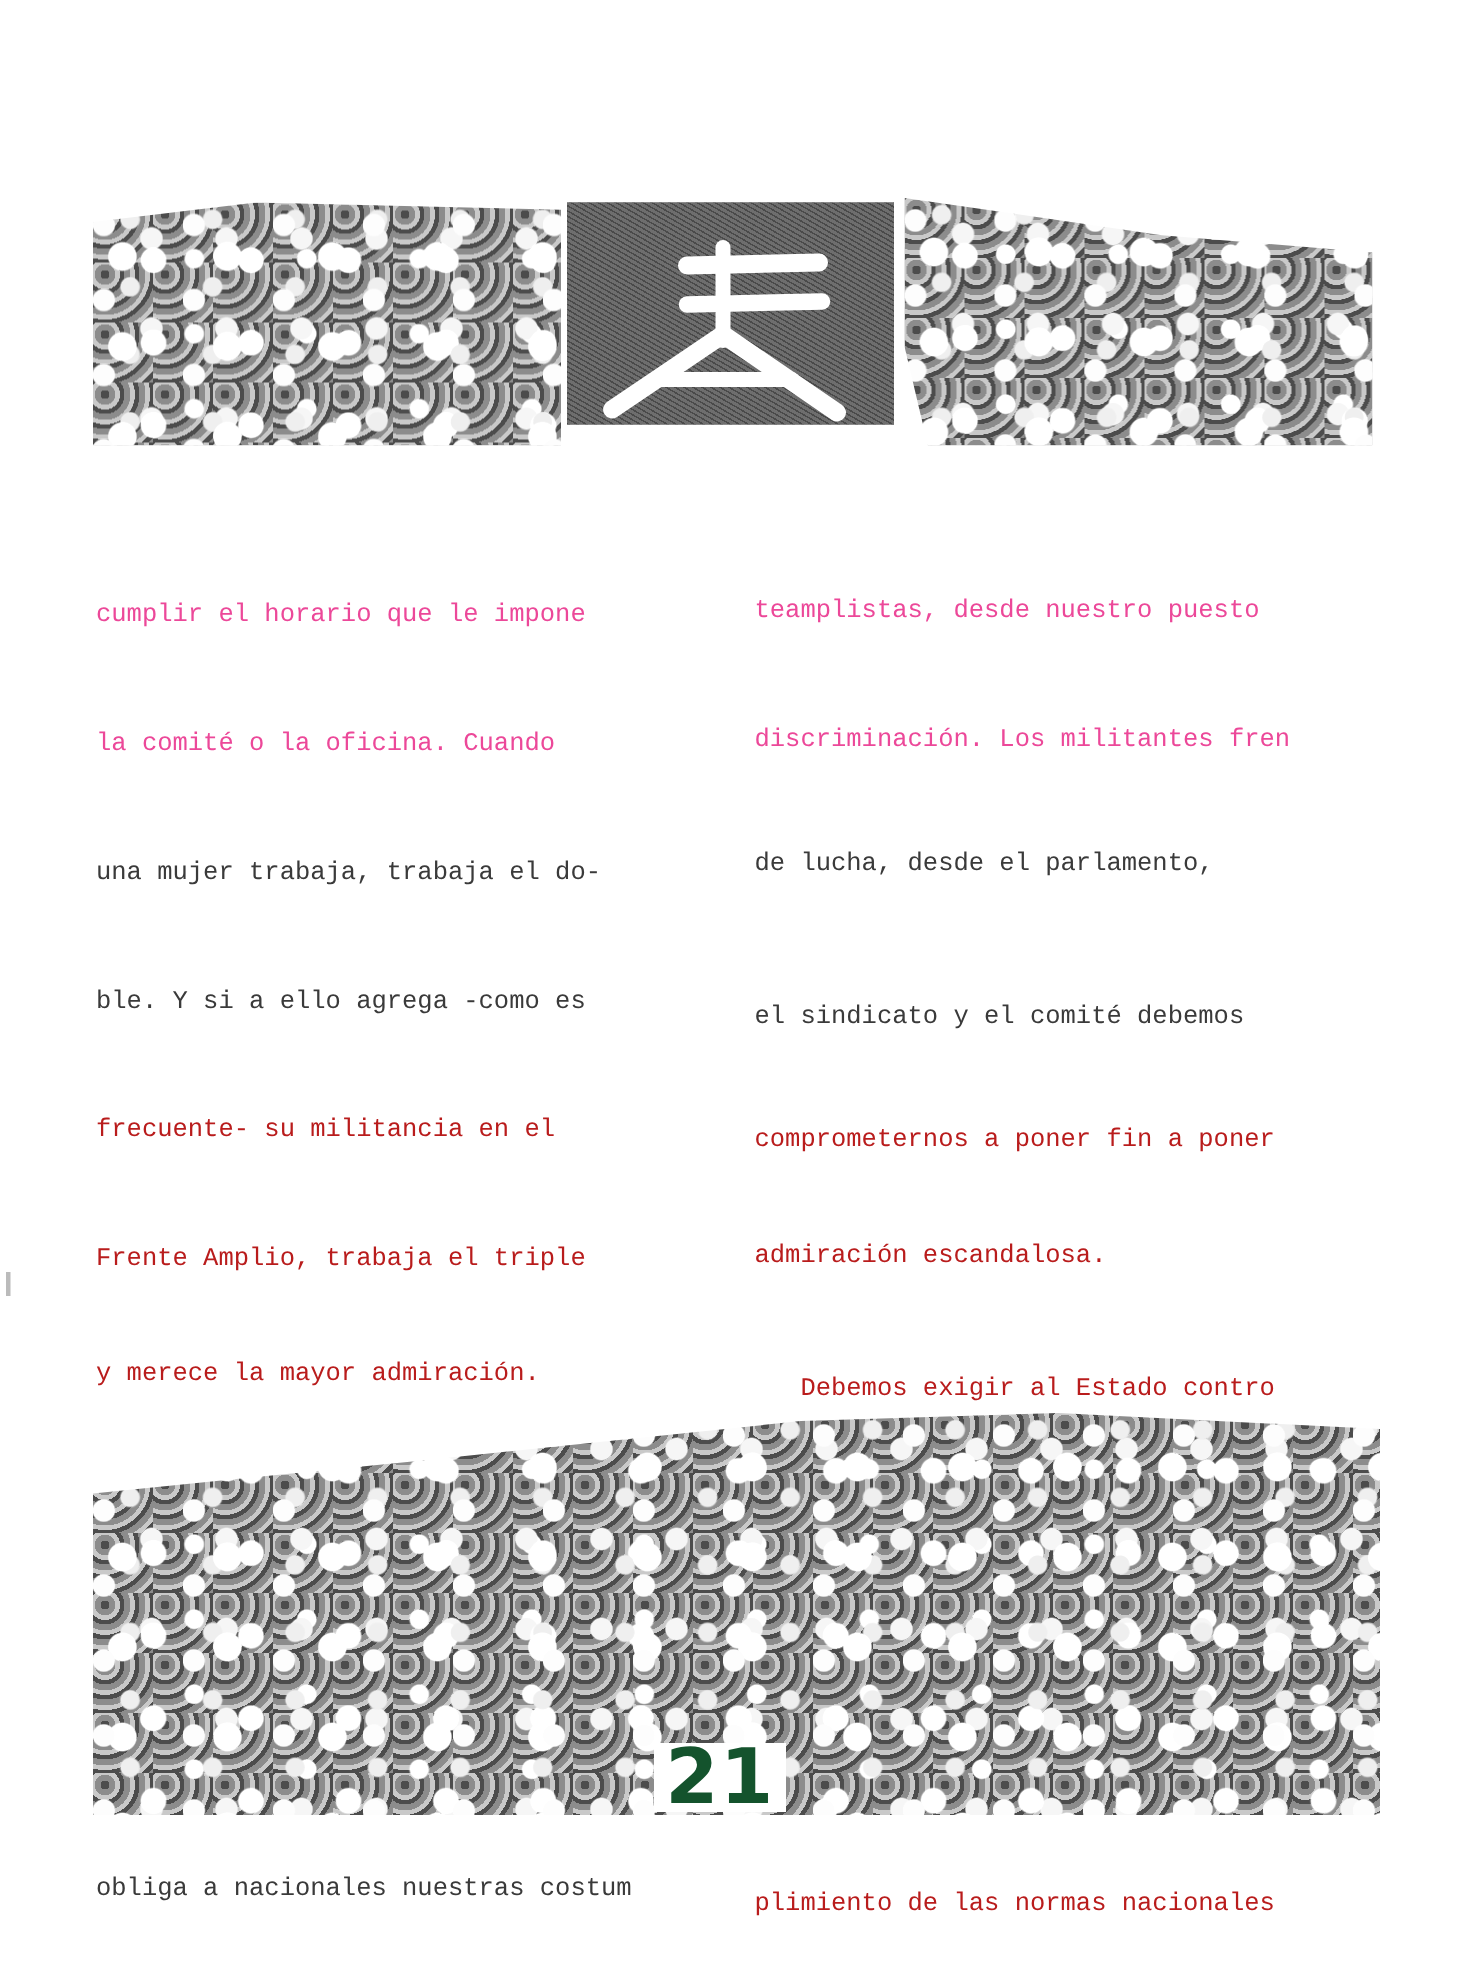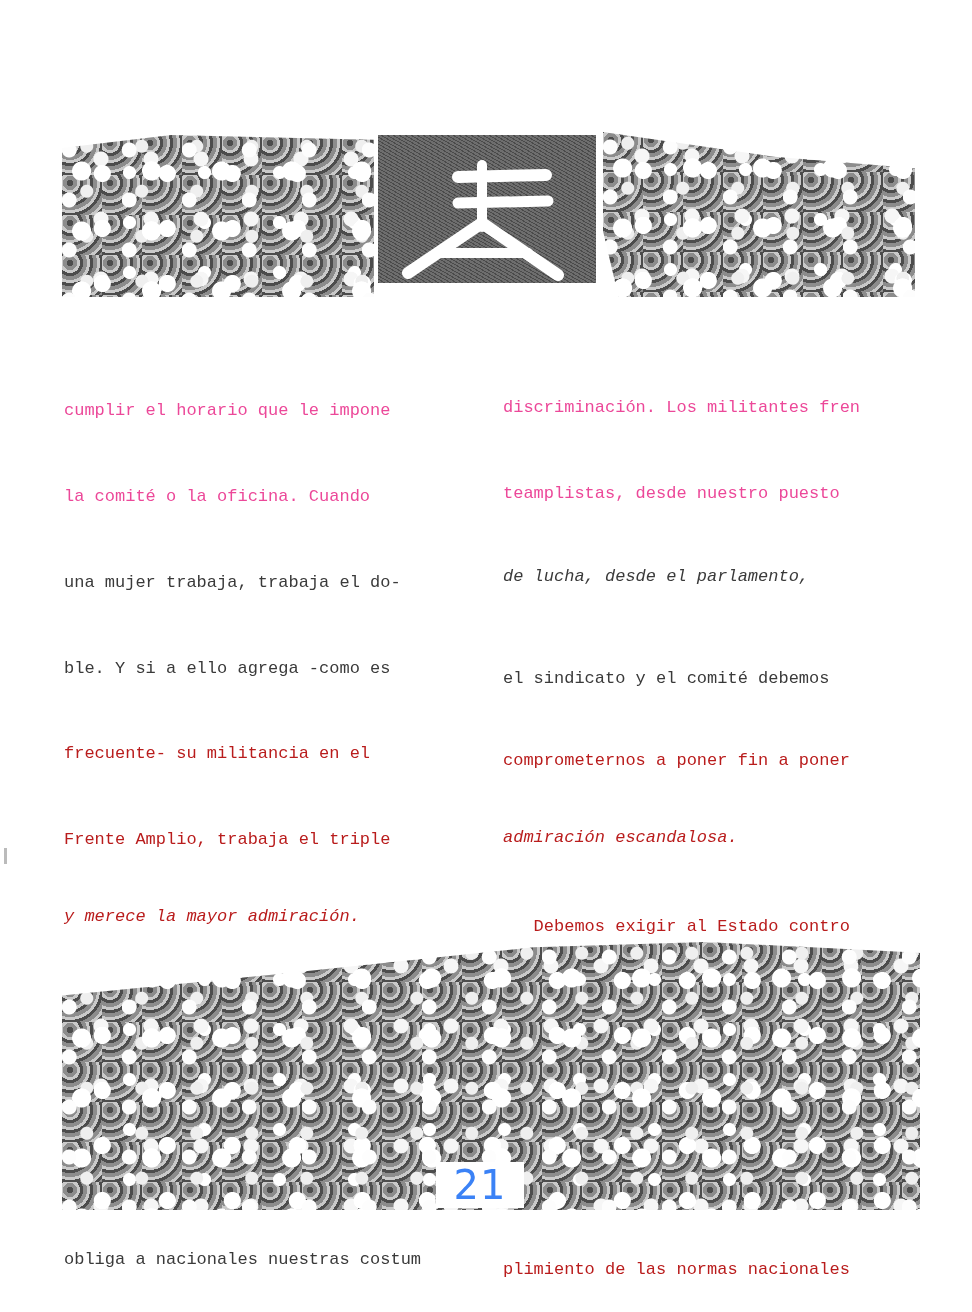--- a/index.html
+++ b/index.html
@@ -52,37 +52,37 @@
     #photo-bottom {
       left: 62px; top: 942px; width: 858px; height: 268px;
       clip-path: polygon(0 20%, 25% 12%, 55% 2%, 75% 0, 100% 4%, 100% 100%, 0 100%);
     }
     #page-number {
       position: absolute;
       left: 436px; top: 1162px; width: 88px; height: 46px;
       background: #ffffff;
       display: flex; align-items: center; justify-content: center;
       font-family: "DejaVu Sans", sans-serif;
-      font-weight: normal;
-      font-size: 40px;
+      font-weight: bold;
+      font-size: 51px;
       letter-spacing: 1px;
-      color: #3b82f6;
+      color: #14532d;
       line-height: 1;
     }
     .col {
       position: absolute;
       font-size: 17px;
       line-height: 28.6px;
       width: 412px;
       white-space: pre;
     }
     #col-left { left: 64px; top: 340px; }
     #col-right { left: 503px; top: 337px; }
     .line { display: block; height: 28.6px; }
-    .line.tight { margin-top: -9px; font-style: italic; }
+    .line.tight { margin-top: -9px; }
     .faint { color: #b91c1c; }
     .dark { color: #ec4899; }
     #scan-mark {
       position: absolute; left: 4px; top: 848px; width: 3px; height: 16px;
       background: #bbb;
     }
   </style>
 </head>
 <body>
 
@@ -122,22 +122,22 @@
   
   
   
   
   
   
   
 </div>
 
 <div class="col" id="col-right">
+  <span class="line dark">teamplistas, desde nuestro puesto</span>
   <span class="line dark">discriminación. Los militantes fren</span>
-  <span class="line dark">teamplistas, desde nuestro puesto</span>
   <span class="line tight" style="margin-top:-3px">de lucha, desde el parlamento,</span>
   <span class="line" style="margin-top:16px">el sindicato y el comité debemos</span>
   <span class="line faint" style="margin-top:-3px">comprometernos a poner fin a poner</span>
   <span class="line tight faint">admiración escandalosa.</span>
   <span class="line faint" style="margin-top:3px">   Debemos exigir al Estado contro</span>
   <span class="line faint">les laborales efectivos que hoy</span>
   <span class="line faint">no se cumplen, y exigir a los em-</span>
   <span class="line faint">presarios inescrupulosos, el cum-</span>
   <span class="line faint">plimiento de las normas nacionales</span>
   

